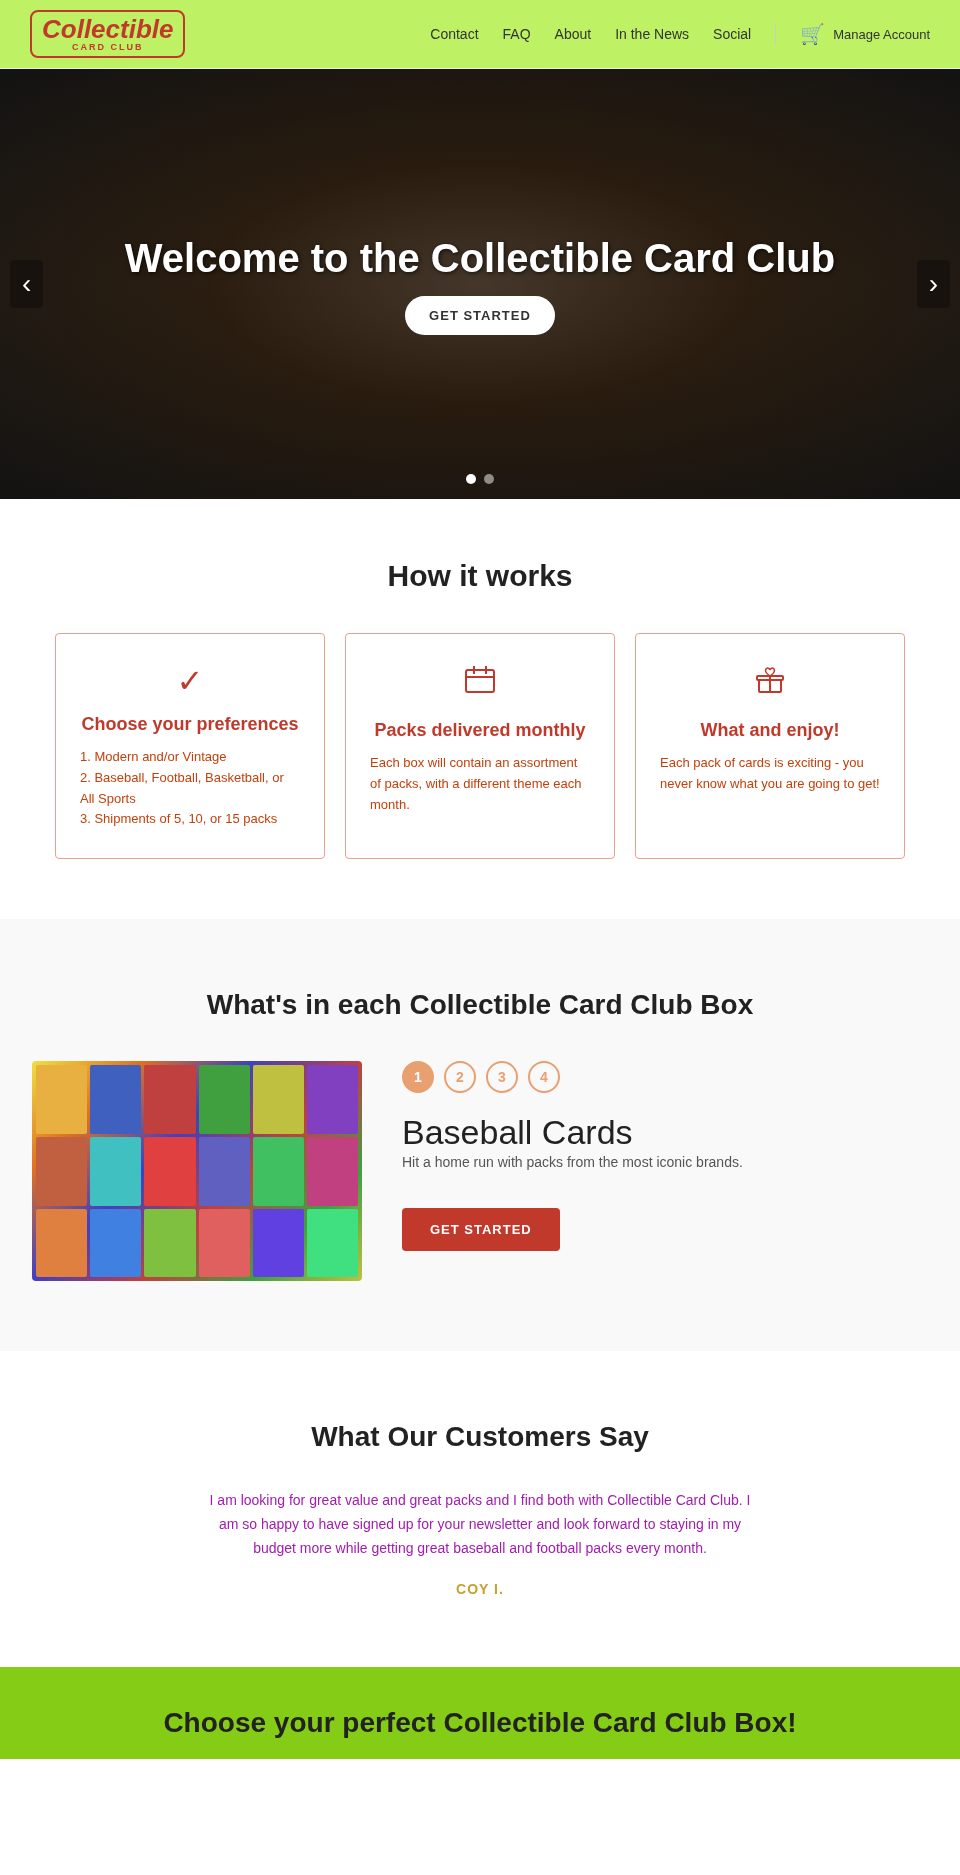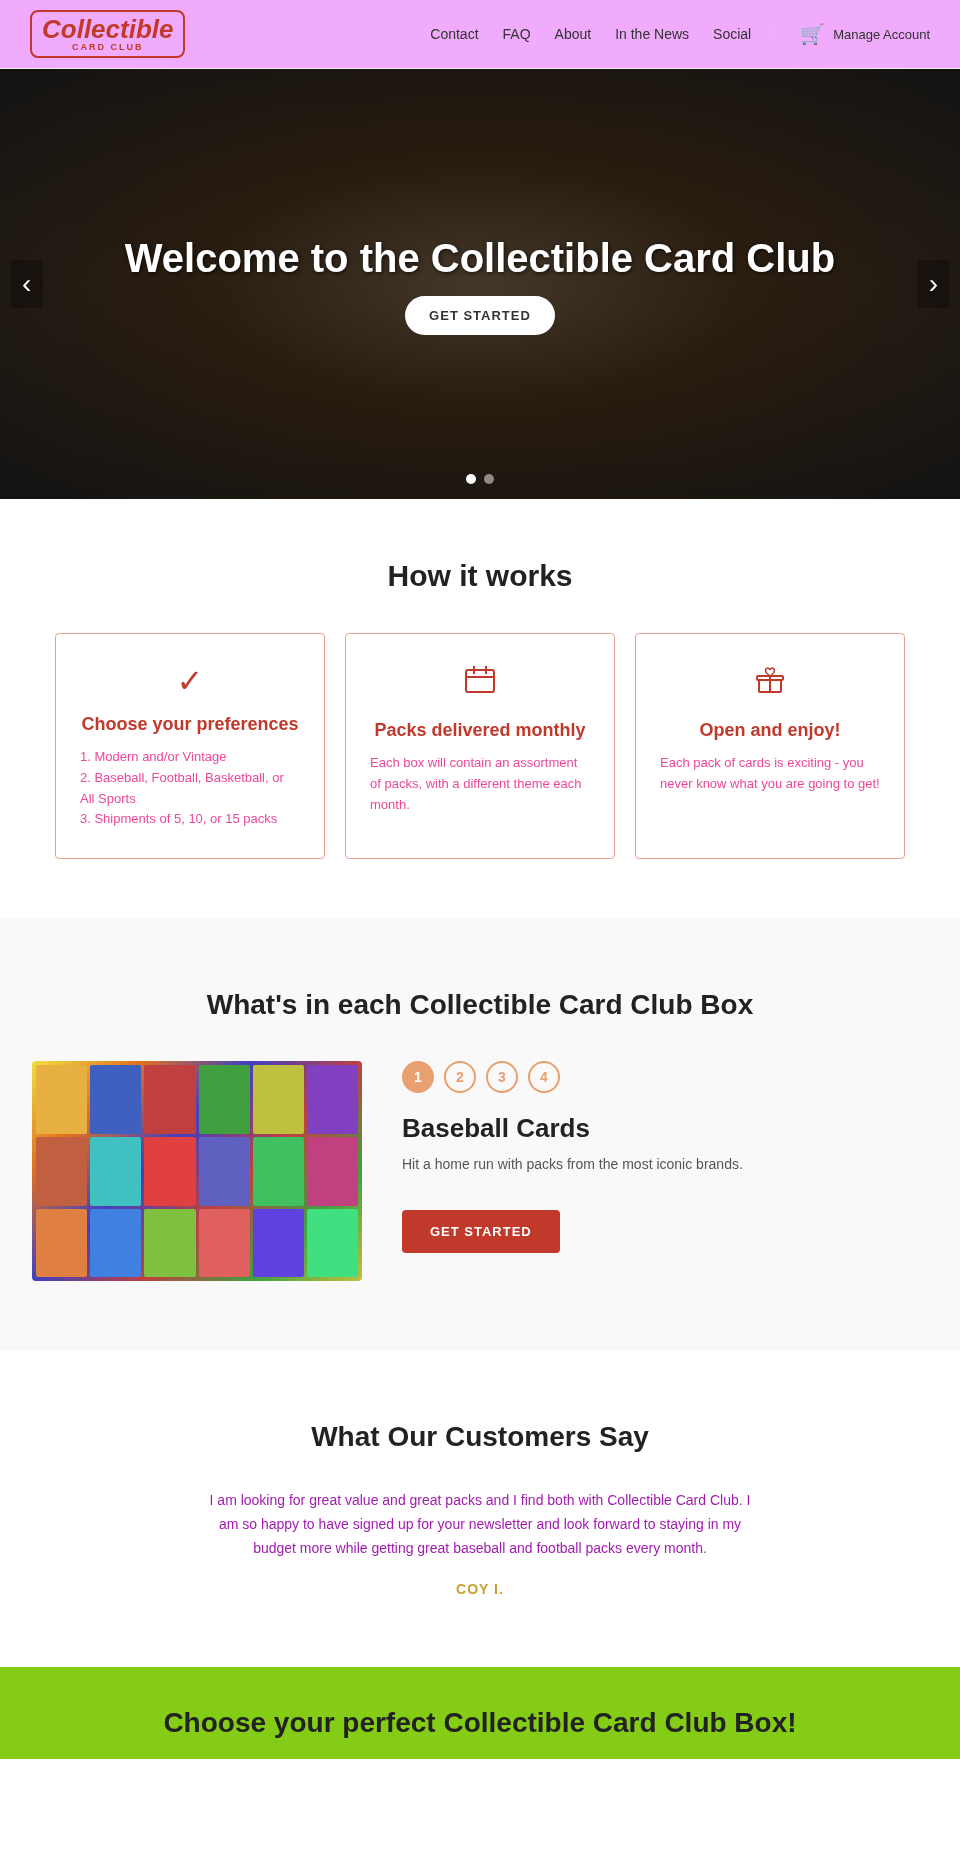--- a/index.html
+++ b/index.html
@@ -5,21 +5,21 @@
     * { margin: 0; padding: 0; box-sizing: border-box; }
     body { font-family: Arial, sans-serif; background: #fff; color: #333; width: 960px; }
 
     
     header {
       display: flex;
       align-items: center;
       justify-content: space-between;
       padding: 10px 30px;
       border-bottom: 1px solid #eee;
-      background: #f0abfc;
+      background: #bef264;
     }
     .logo-area {
       display: flex;
       align-items: center;
     }
     nav {
       display: flex;
       align-items: center;
       gap: 24px;
     }
@@ -159,21 +159,21 @@
       margin-bottom: 14px;
     }
     .card-title {
       color: #c0392b;
       font-size: 18px;
       font-weight: bold;
       margin-bottom: 12px;
     }
     .card-body {
       font-size: 13px;
-      color: #ec4899;
+      color: #c2410c;
       line-height: 1.6;
       text-align: left;
     }
 
     
     .whats-in {
       padding: 70px 32px 70px;
       background: #f9f9f9;
     }
     .whats-in h2 {
@@ -242,23 +242,22 @@
       font-weight: bold;
       color: #e8a070;
       cursor: pointer;
     }
     .step-dot.active {
       background: #e8a070;
       color: #fff;
       border-color: #e8a070;
     }
     .whats-in-info h3 {
-      font-size: 26px;
-      font-weight: bold;
-      margin-bottom: 10px;
+      font-size: 34px;
+      font-weight: normal;
       color: #222;
     }
     .whats-in-info p {
       font-size: 14px;
       color: #555;
       margin-bottom: 35px;
       line-height: 1.5;
     }
     .get-started-btn {
       background: #c0392b;
@@ -403,21 +402,21 @@
     <div class="card-box">
       <div class="card-icon">
         <svg width="36" height="36" viewBox="0 0 36 36" fill="none" xmlns="http://www.w3.org/2000/svg">
           <rect x="5" y="14" width="26" height="4" rx="1" stroke="#c0392b" stroke-width="2" fill="none"></rect>
           <rect x="7" y="18" width="22" height="12" rx="1" stroke="#c0392b" stroke-width="2" fill="none"></rect>
           <line x1="18" y1="14" x2="18" y2="30" stroke="#c0392b" stroke-width="2"></line>
           <path d="M18 14 C18 14 12 10 14 7 C16 4 18 8 18 8" stroke="#c0392b" stroke-width="1.5" fill="none"></path>
           <path d="M18 14 C18 14 24 10 22 7 C20 4 18 8 18 8" stroke="#c0392b" stroke-width="1.5" fill="none"></path>
         </svg>
       </div>
-      <div class="card-title">Open and enjoy!</div>
+      <div class="card-title">What and enjoy!</div>
       <div class="card-body">Each pack of cards is exciting - you never know what you are going to get!</div>
     </div>
 
   </div>
 </section>
 
 <section class="whats-in">
   <h2>What's in each Collectible Card Club Box</h2>
   <div class="whats-in-content">
     <div class="whats-in-image">

